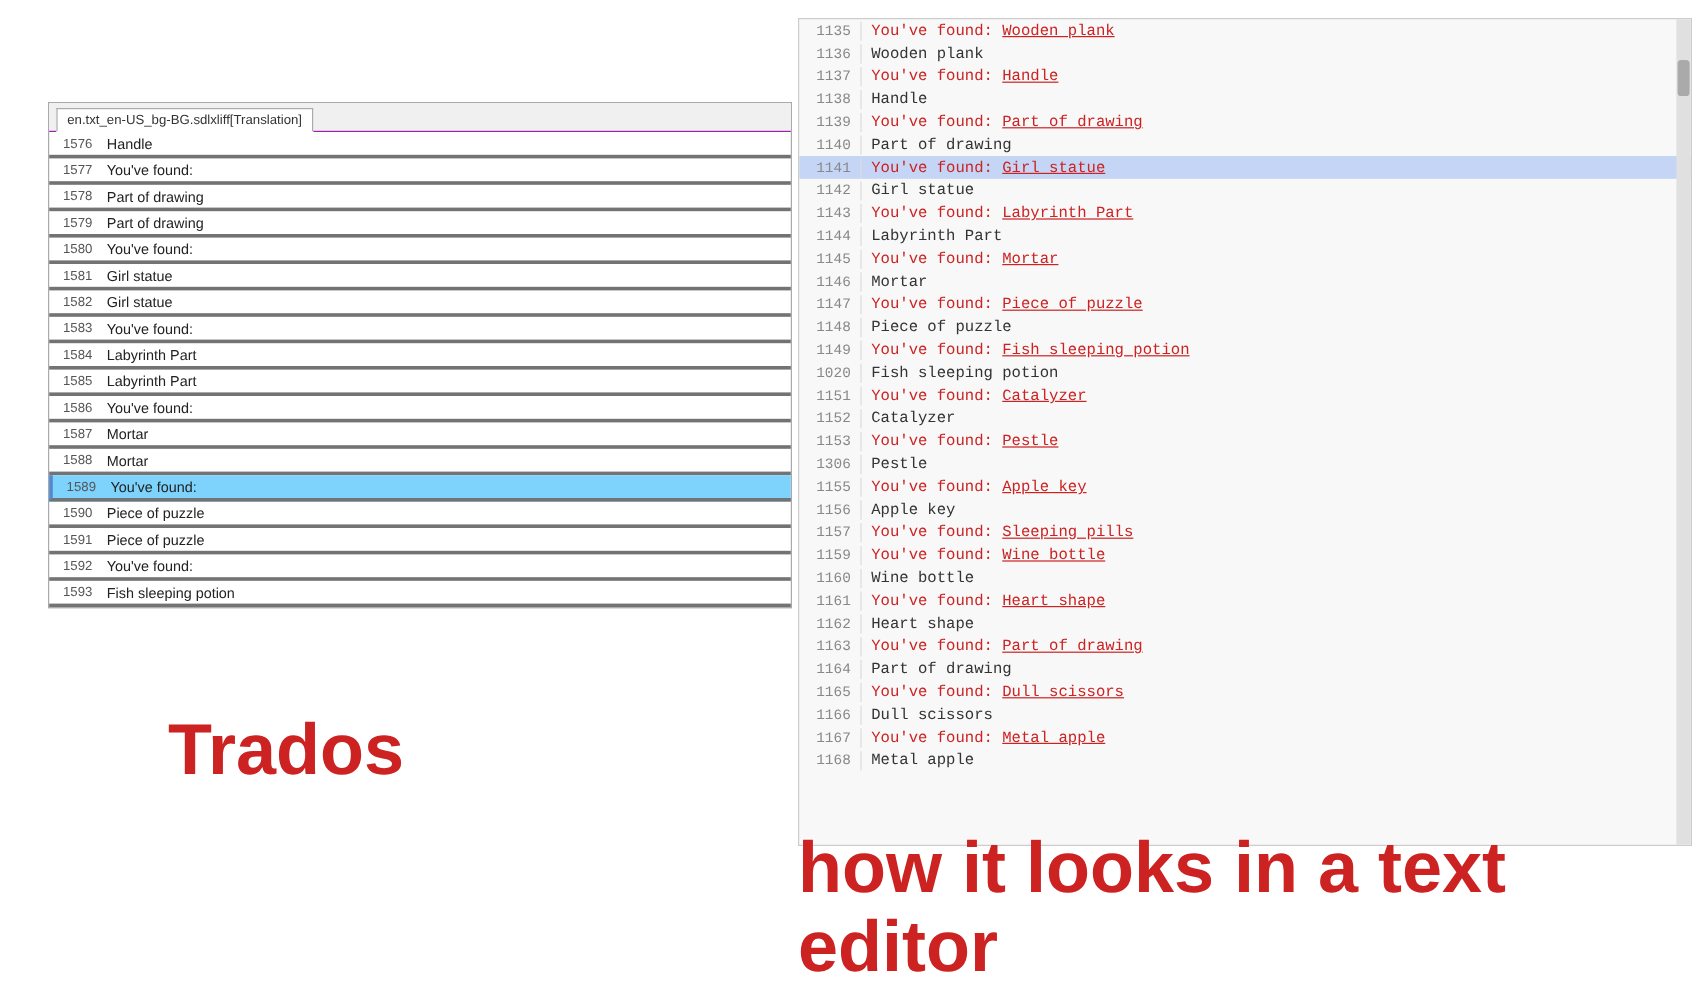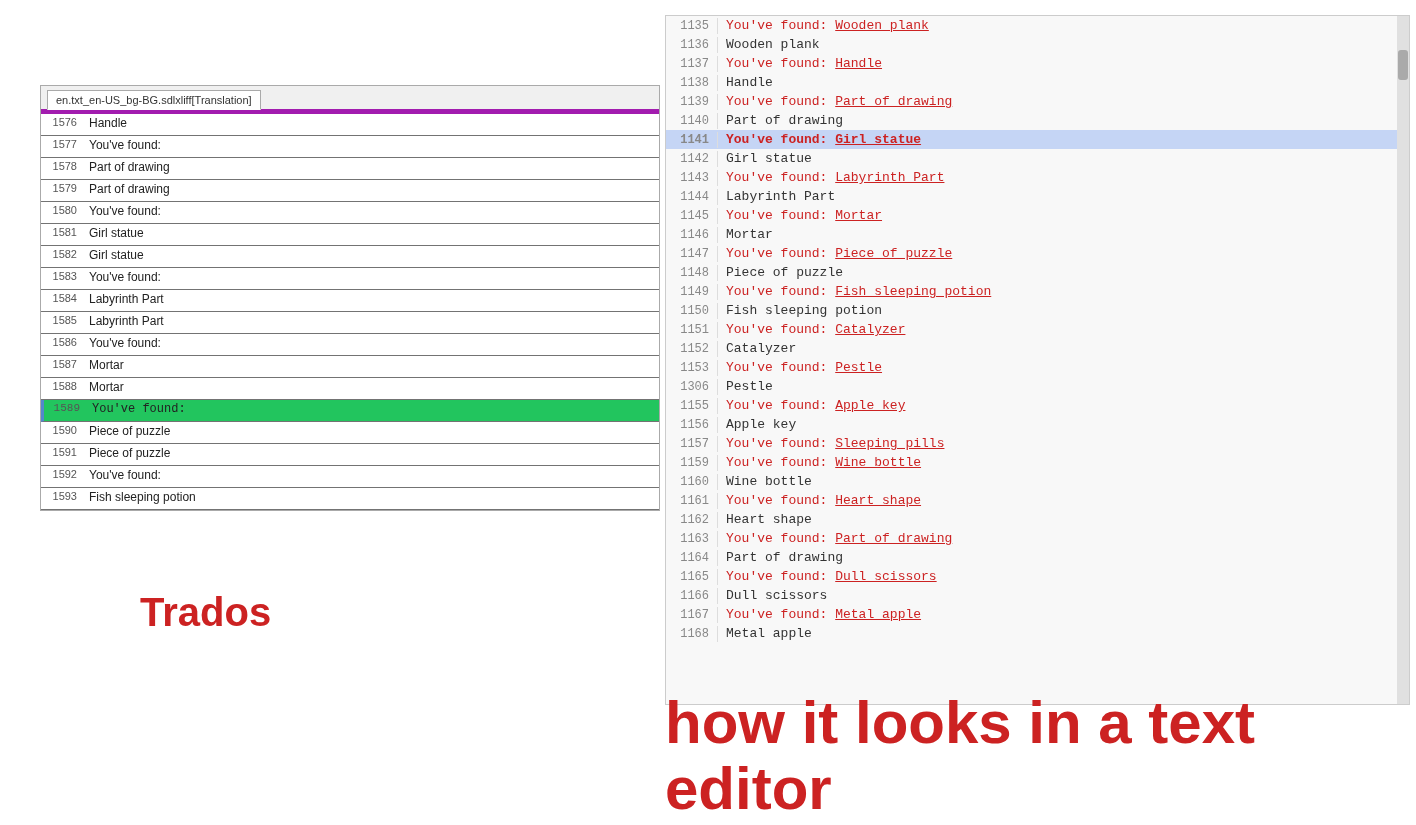--- a/index.html
+++ b/index.html
@@ -20,21 +20,21 @@
       width: 620px;
     }
 
     .trados-table-container {
       border: 1px solid #aaa;
       background: #fff;
     }
 
     .trados-tab-bar {
       background: #f0f0f0;
-      border-bottom: 5px solid #a21caf;
+      border-bottom: 1px solid #a21caf;
       padding: 3px 6px 0 6px;
       display: flex;
       align-items: flex-end;
     }
 
     .trados-tab {
       background: #ffffff;
       border: 1px solid #aaa;
       border-bottom: 1px solid #ffffff;
       padding: 3px 8px;
@@ -44,29 +44,28 @@
       position: relative;
       bottom: -1px;
     }
 
     .trados-rows {
       font-size: 12px;
     }
 
     .trados-row {
       display: flex;
-      border-bottom: 1px solid #737373;
+      border-bottom: 3px solid #737373;
       min-height: 22px;
-      align-items: flex-start;
+      align-items: center;
     }
 
     .trados-row.editing {
-      background: #22c55e;
+      background: #7dd3fc;
       border-left: 3px solid #5588cc;
-      font-family: Liberation Mono, monospace;
     }
 
     .row-num {
       min-width: 42px;
       padding: 2px 6px;
       color: #555;
       font-size: 11px;
       text-align: right;
       flex-shrink: 0;
     }
@@ -75,21 +74,21 @@
       padding: 2px 6px;
       color: #222;
       font-size: 12px;
       flex: 1;
     }
 
     .trados-label {
       position: absolute;
       left: 140px;
       top: 590px;
-      font-size: 40px;
+      font-size: 60px;
       font-weight: bold;
       color: #cc2222;
     }
 
     
     .right-panel {
       position: absolute;
       left: 665px;
       top: 15px;
       width: 745px;
@@ -106,21 +105,20 @@
     }
 
     .editor-row {
       display: flex;
       min-height: 19px;
       align-items: center;
     }
 
     .editor-row.highlighted {
       background: #c5d5f5;
-      font-weight: bold;
     }
 
     .editor-line-num {
       min-width: 52px;
       padding: 1px 8px 1px 4px;
       color: #888;
       font-size: 12px;
       text-align: right;
       flex-shrink: 0;
       border-right: 1px solid #ddd;
@@ -319,21 +317,21 @@
       </div>
       <div class="editor-row">
         <span class="editor-line-num">1148</span>
         <span class="editor-line-content plain">Piece of puzzle</span>
       </div>
       <div class="editor-row">
         <span class="editor-line-num">1149</span>
         <span class="editor-line-content"><span class="found-label">You've found: </span><span class="item-name">Fish sleeping potion</span></span>
       </div>
       <div class="editor-row">
-        <span class="editor-line-num">1150</span>
+        <span class="editor-line-num">1020</span>
         <span class="editor-line-content plain">Fish sleeping potion</span>
       </div>
       <div class="editor-row">
         <span class="editor-line-num">1151</span>
         <span class="editor-line-content"><span class="found-label">You've found: </span><span class="item-name">Catalyzer</span></span>
       </div>
       <div class="editor-row">
         <span class="editor-line-num">1152</span>
         <span class="editor-line-content plain">Catalyzer</span>
       </div>

